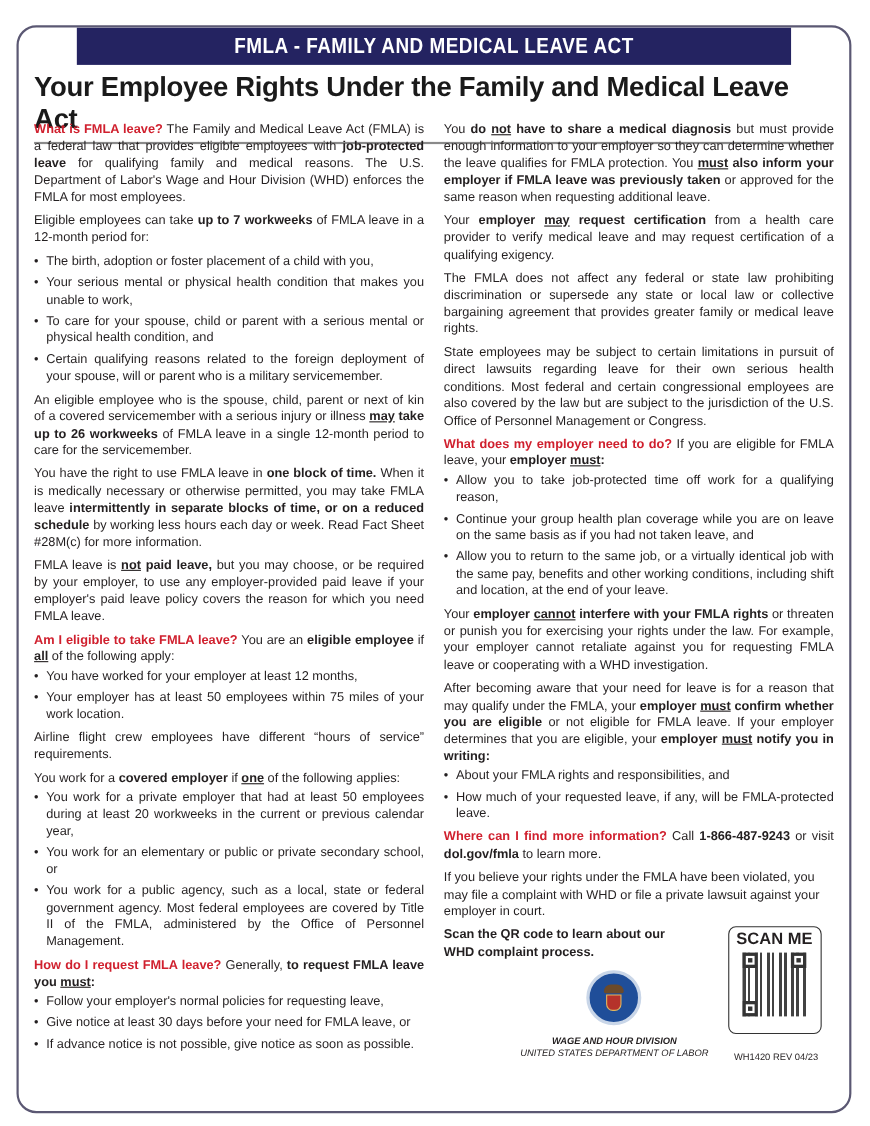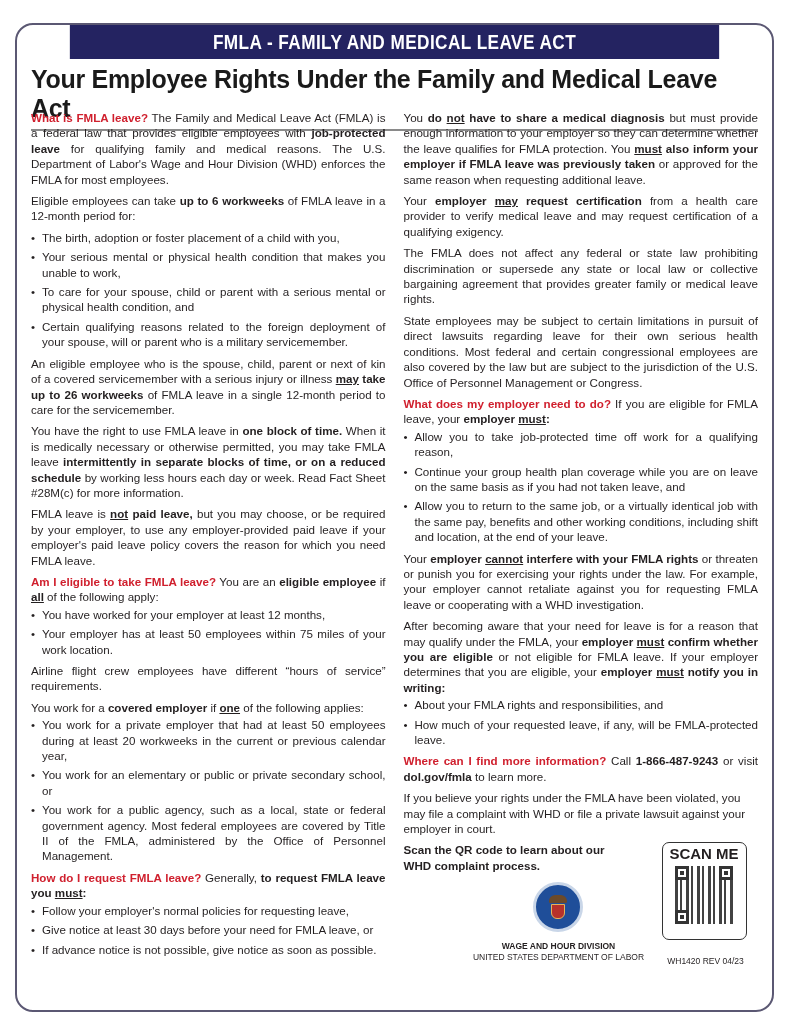--- a/index.html
+++ b/index.html
@@ -21,21 +21,21 @@
   .col li::before { content:"•"; position:absolute; left:0; top:0; }
   .red { color:#d0202e; font-weight:bold; }
   b { font-weight:bold; }
   u { text-decoration:underline; }
   .bottom { position:relative; height:150px; }
   .seal { position:absolute; left:129px; top:40px; width:50px; height:50px; border-radius:50%;
           background:#1f4e99; border:3px solid #c9d6e8; box-sizing:border-box; }
   .seal .inner { position:absolute; left:12px; top:10px; width:20px; height:24px; }
   .seal .eagle { width:18px; height:8px; margin:0 auto; background:#6b4a2a; border-radius:8px 8px 2px 2px; }
   .seal .shield { width:12px; height:13px; margin:1px auto 0; background:#b5322b; border-radius:0 0 6px 6px; border:1px solid #e2b55c; }
-  .whd { position:absolute; left:60px; top:99px; width:190px; text-align:center; font-size:8.5px; line-height:11px; }
+  .whd { position:absolute; left:60px; top:99px; width:190px; text-align:center; font-size:8.5px; line-height:11px;font-style:italic; }
   .whd .t1 { font-weight:bold; }
   .qrbox { position:absolute; left:258px; top:0; width:85px; height:98px; border:1.5px solid #333; border-radius:7px; box-sizing:border-box; }
   .qrlabel { text-align:center; font-weight:bold; font-size:15px; margin-top:3px; }
   .qr { width:58px; height:58px; margin:4px auto 0; position:relative;
         background:
           repeating-linear-gradient(90deg,#222 0 3px,#fff 3px 5px,#222 5px 7px,#fff 7px 11px),
           #fff; opacity:0.85; }
   .qr .f { position:absolute; width:14px; height:14px; border:3px solid #111; background:#fff; box-sizing:border-box; }
   .qr .f::after { content:""; position:absolute; left:2px; top:2px; width:4px; height:4px; background:#111; }
   .rev { position:absolute; left:252px; top:112px; width:100px; text-align:center; font-size:8.5px; }
@@ -43,21 +43,21 @@
 </head>
 <body>
 
 <div class="frame">
   <div class="banner">FMLA - FAMILY AND MEDICAL LEAVE ACT</div>
   <div class="title">Your Employee Rights Under the Family and Medical Leave Act</div>
 
   <div class="cols">
     <div class="col">
       <p><span class="red">What is FMLA leave?</span><span> The Family and Medical Leave Act (FMLA) is a federal law that provides eligible employees with </span><b>job-protected leave</b><span> for qualifying family and medical reasons. The U.S. Department of Labor's Wage and Hour Division (WHD) enforces the FMLA for most employees.</span></p>
-      <p><span>Eligible employees can take </span><b>up to 6 workweeks</b><span> of FMLA leave in a 12-month period for:</span></p>
+      <p><span>Eligible employees can take </span><b>up to 7 workweeks</b><span> of FMLA leave in a 12-month period for:</span></p>
       <ul>
         <li>The birth, adoption or foster placement of a child with you,</li>
         <li>Your serious mental or physical health condition that makes you unable to work,</li>
         <li>To care for your spouse, child or parent with a serious mental or physical health condition, and</li>
         <li>Certain qualifying reasons related to the foreign deployment of your spouse, will or parent who is a military servicemember.</li>
       </ul>
       <p><span>An eligible employee who is the spouse, child, parent or next of kin of a covered servicemember with a serious injury or illness </span><b><u>may</u></b><b> take up to 26 workweeks</b><span> of FMLA leave in a single 12-month period to care for the servicemember.</span></p>
       <p><span>You have the right to use FMLA leave in </span><b>one block of time.</b><span> When it is medically necessary or otherwise permitted, you may take FMLA leave </span><b>intermittently in separate blocks of time, or on a reduced schedule</b><span> by working less hours each day or week. Read Fact Sheet #28M(c) for more information.</span></p>
       <p><span>FMLA leave is </span><b><u>not</u></b><b> paid leave,</b><span> but you may choose, or be required by your employer, to use any employer-provided paid leave if your employer's paid leave policy covers the reason for which you need FMLA leave.</span></p>
       <p style="margin-bottom:2px"><span class="red">Am I eligible to take FMLA leave?</span><span> You are an </span><b>eligible employee</b><span> if </span><b><u>all</u></b><span> of the following apply:</span></p>

